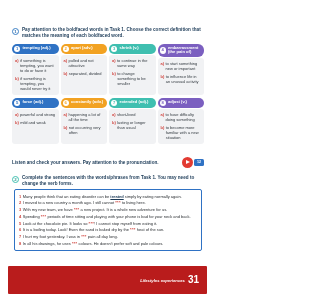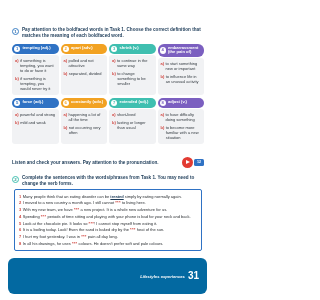--- a/index.html
+++ b/index.html
@@ -124,22 +124,22 @@
   .sentence:last-child { margin-bottom: 0; }
   .sentence .snum { flex: 0 0 auto; color: #d1453f; font-weight: bold; }
   .sentence .stext { flex: 1 1 auto; }
   .sentence .blank {
     color: #d1453f; font-weight: bold; letter-spacing: 0.3px;
   }
   .sentence .ul { text-decoration: underline; font-weight: bold; color: #1b3a57; }
 
   
   .footer {
-    position: absolute; left: 8px; right: 8px; bottom: 6px; height: 36px;
-    background: #0369a1; border-radius: 6px;
+    position: absolute; left: 8px; right: 8px; bottom: 6px; height: 28px;
+    background: #b91c1c; border-radius: 1px;
     display: flex; align-items: center; justify-content: flex-end;
     padding-right: 8px; gap: 3px;
   }
   .footer-label {
     font-size: 4.2px; color: #ffffff; font-weight: bold; font-style: italic;
   }
   .footer-page {
     font-size: 10px; color: #ffffff; font-weight: bold; line-height: 10px;
   }
 </style>

